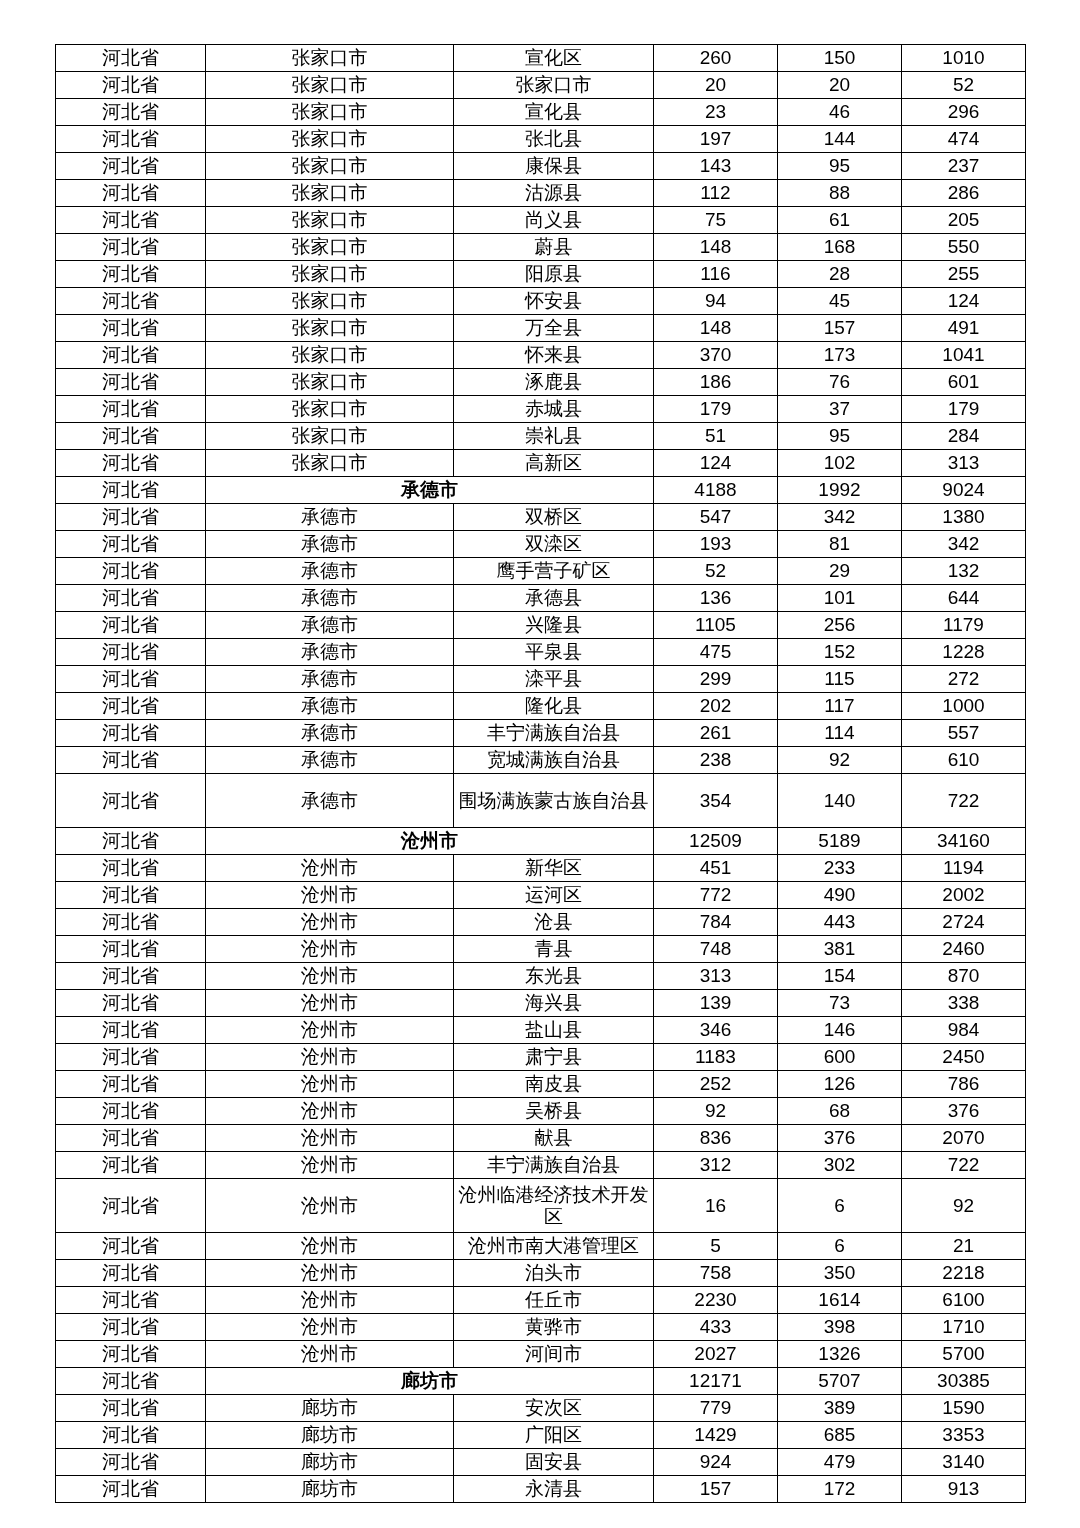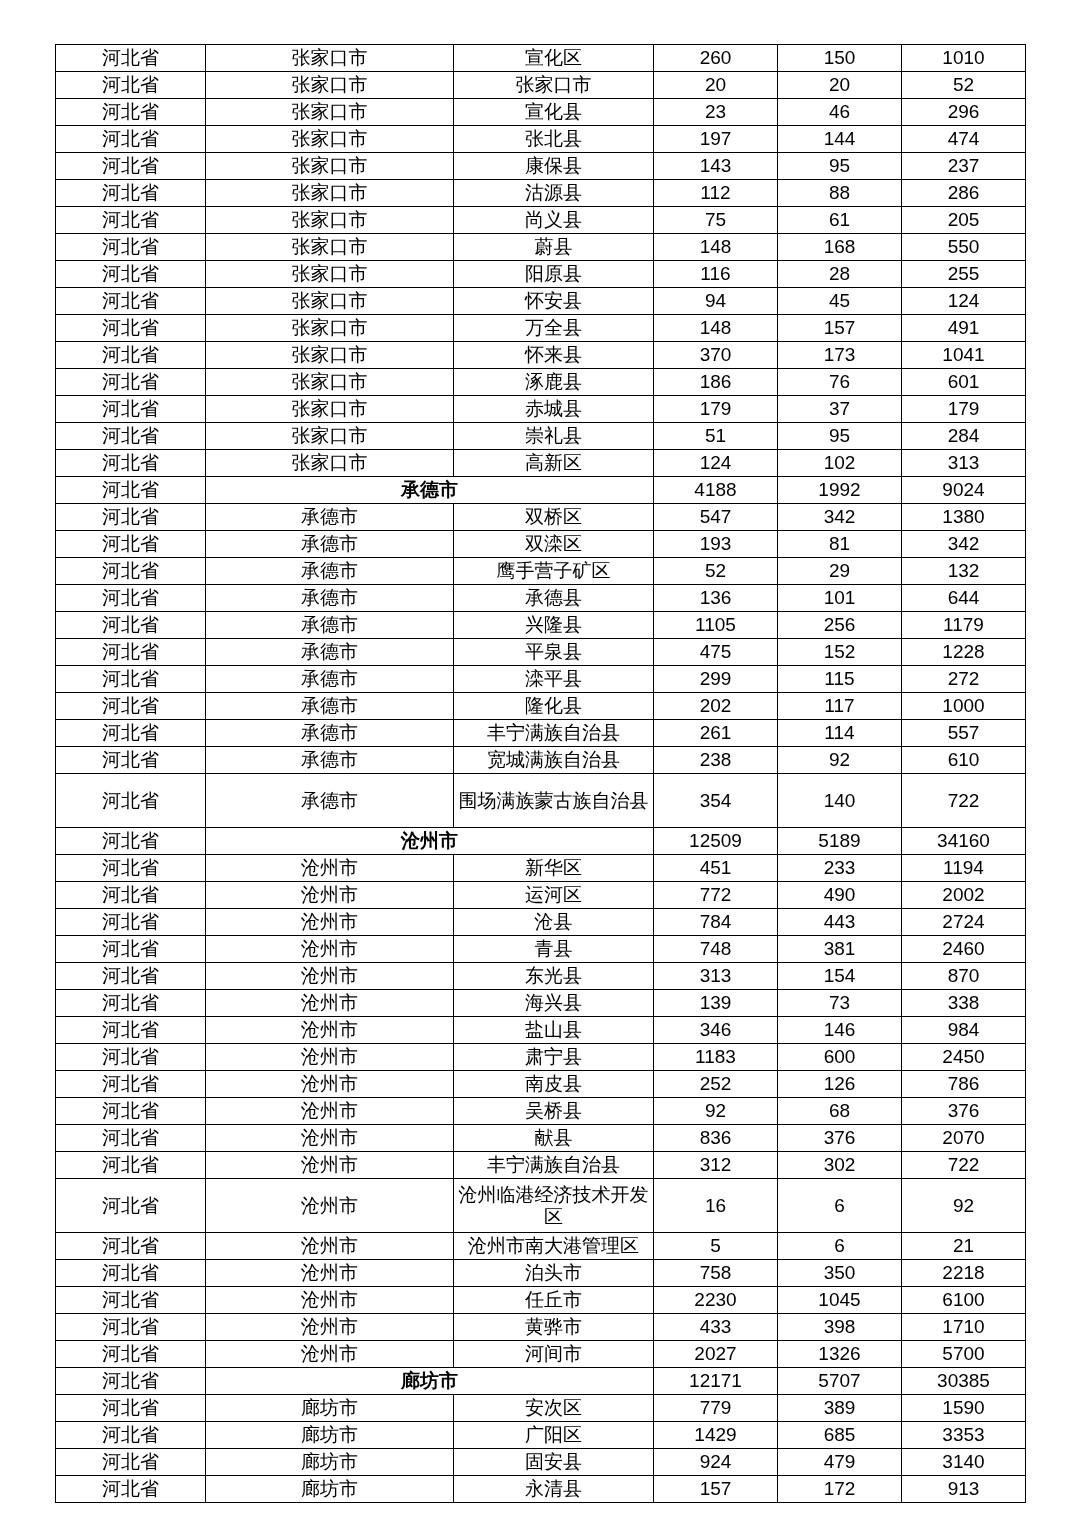--- a/index.html
+++ b/index.html
@@ -415,21 +415,21 @@
           <td class="name">泊头市</td>
           <td class="num">758</td>
           <td class="num">350</td>
           <td class="num">2218</td>
         </tr>
         <tr>
           <td class="name">河北省</td>
           <td class="name">沧州市</td>
           <td class="name">任丘市</td>
           <td class="num">2230</td>
-          <td class="num">1045</td>
+          <td class="num">1614</td>
           <td class="num">6100</td>
         </tr>
         <tr>
           <td class="name">河北省</td>
           <td class="name">沧州市</td>
           <td class="name">黄骅市</td>
           <td class="num">433</td>
           <td class="num">398</td>
           <td class="num">1710</td>
         </tr>

